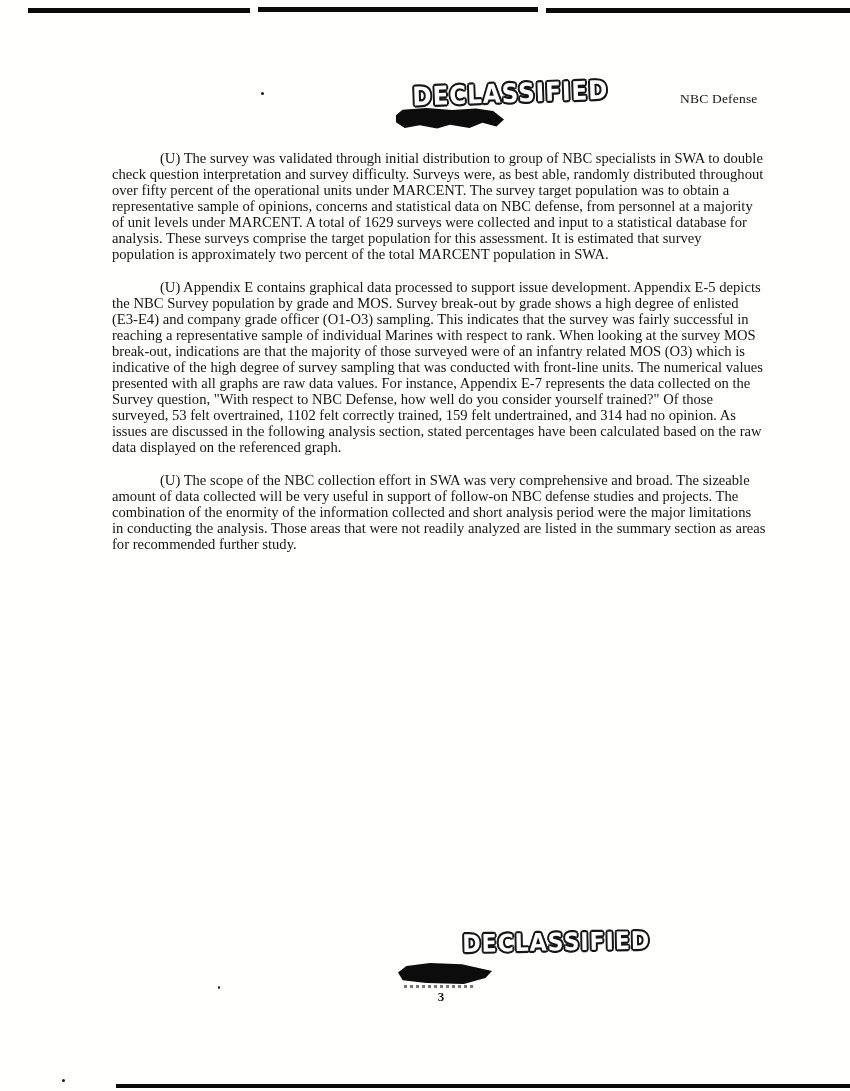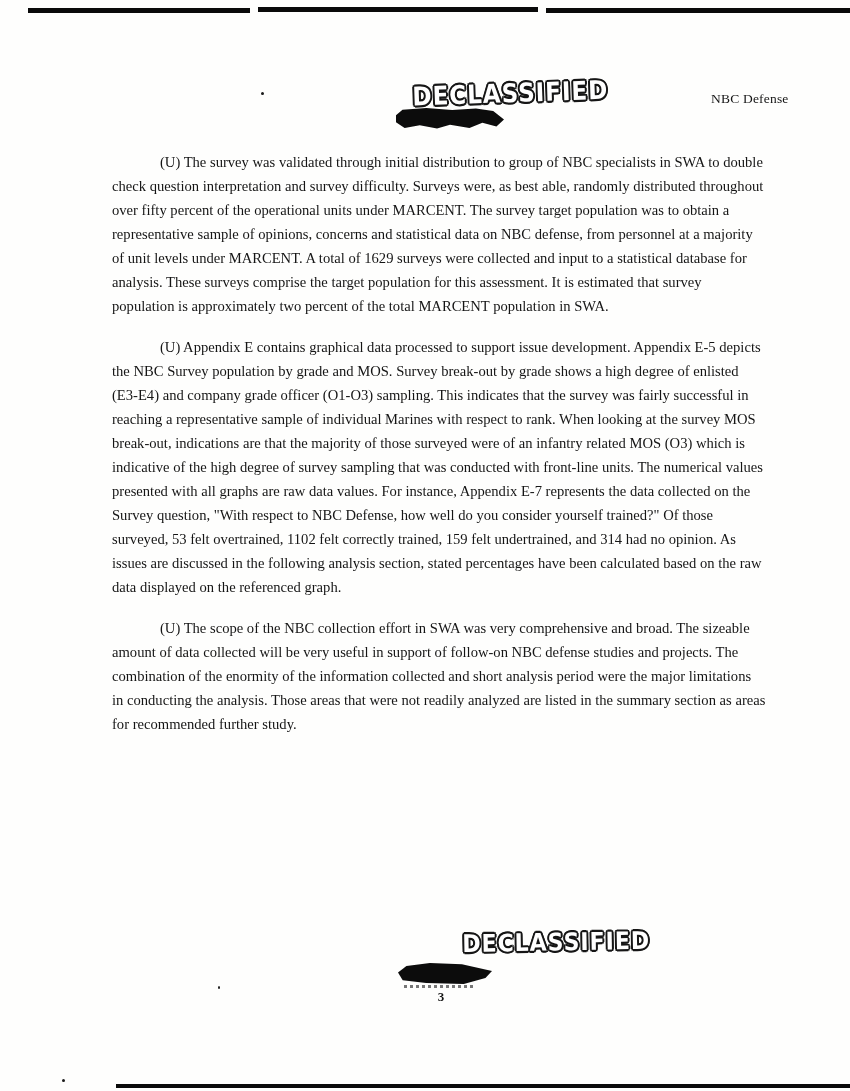--- a/index.html
+++ b/index.html
@@ -93,30 +93,29 @@
     height: 3px;
     background: repeating-linear-gradient(90deg, #777 0 3px, transparent 3px 6px);
   }
 
   .header-label {
     position: absolute;
     left: 680px;
     top: 91px;
     font-size: 13.5px;
     letter-spacing: 0.2px;
-    margin-left: 31px;
   }
 
   .body-text {
     position: absolute;
     left: 112px;
     top: 150px;
     width: 654px;
     font-size: 14.6px;
-    line-height: 24px;
+    line-height: 16px;
     text-align: left;
   }
   .body-text p {
     margin: 0 0 17px 0;
     text-indent: 48px;
   }
 
   .page-number {
     position: absolute;
     left: 433px;

